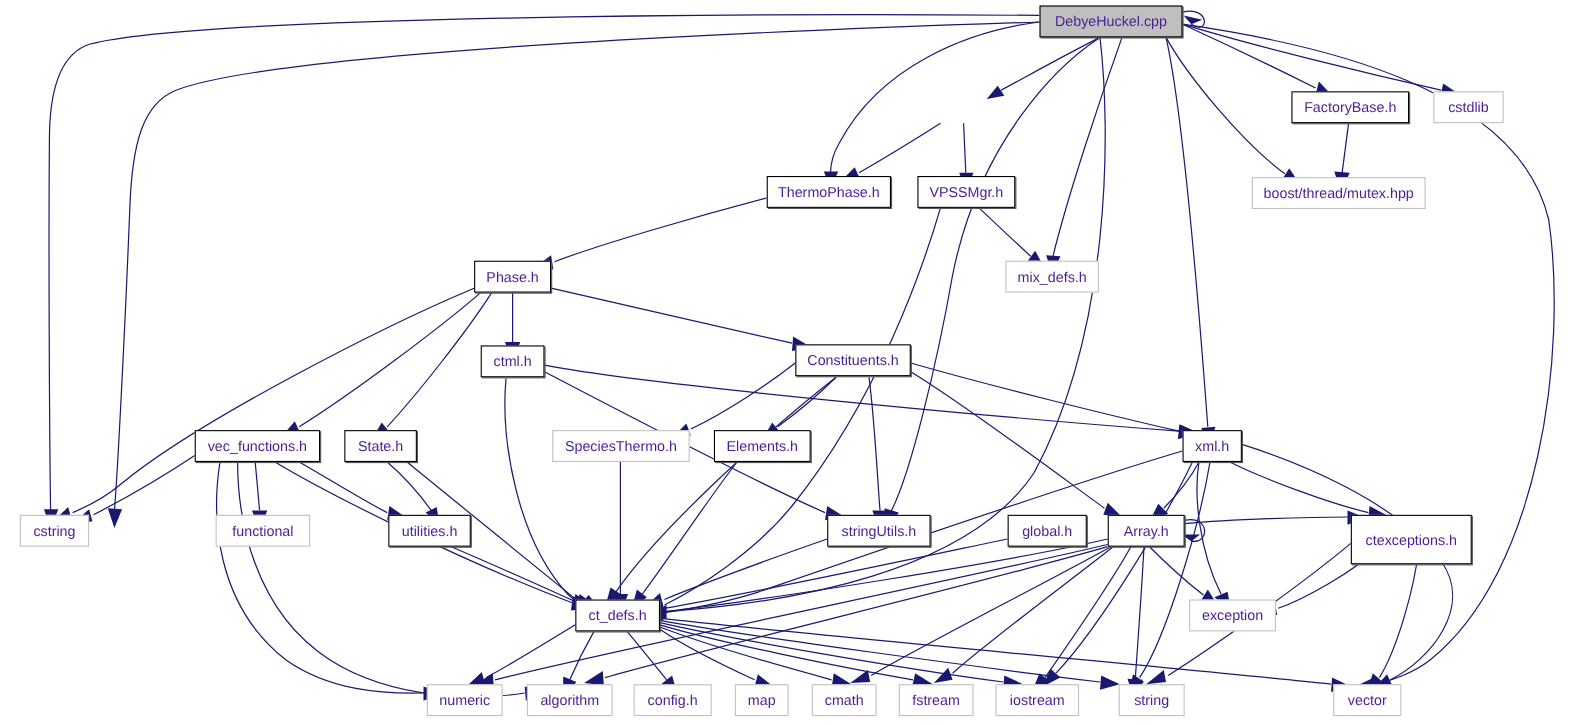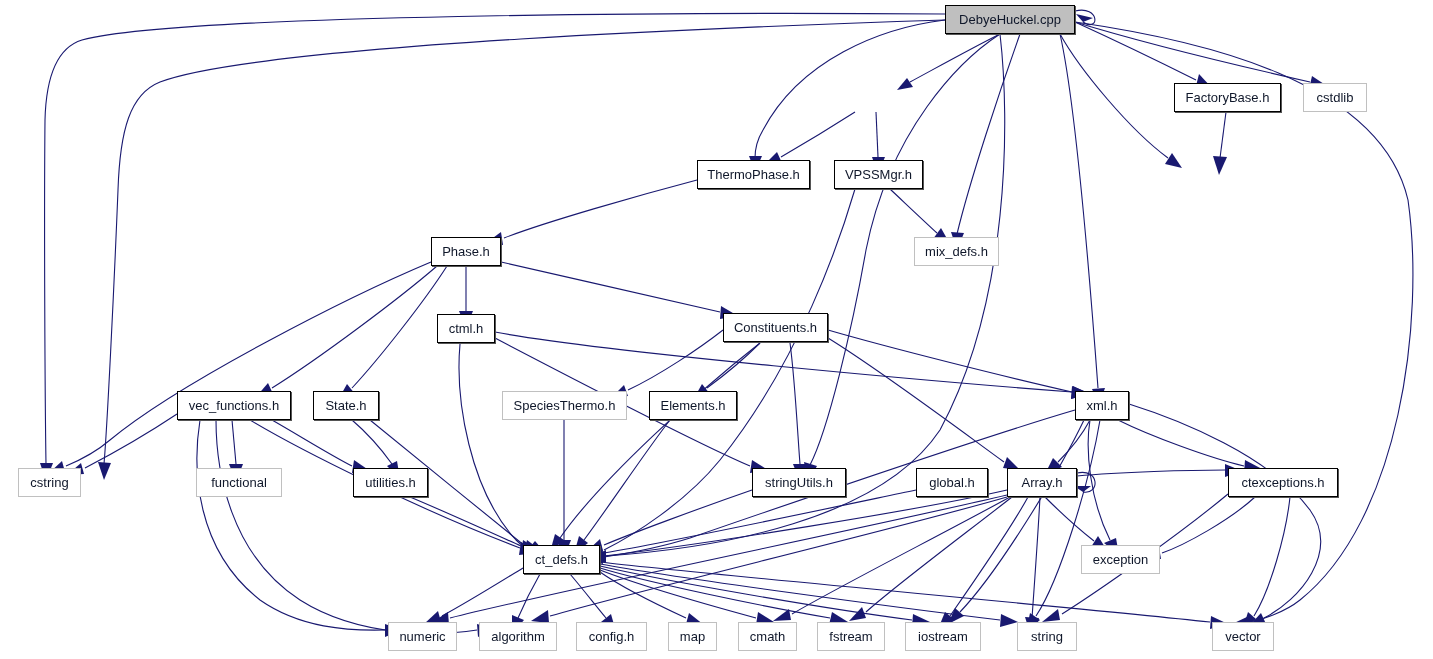--- a/index.html
+++ b/index.html
@@ -1,21 +1,21 @@
 <!DOCTYPE html>
 <html><head>
 <meta charset="utf-8">
 <style>
   html,body{margin:0;padding:0;background:#ffffff;}
   #graph-root{position:relative;width:1433px;height:659px;background:#fff;
     font-family:"Liberation Sans",sans-serif;overflow:hidden;}
   svg#edges{position:absolute;left:0;top:0;width:1433px;height:659px;}
   .node{position:absolute;box-sizing:border-box;display:flex;align-items:center;
         justify-content:center;background:#ffffff;white-space:nowrap;}
-  .node .lbl{font-size:13px;color:#0f172a;line-height:1;}
+  .node .lbl{font-size:13px;color:#4c1d95;line-height:1;}
   
   .node.hdr{border:1px solid #000;box-shadow:1px 1px 0 0 #555;}
   
   .node.sys{border:1px solid #c0c0c0;}
   
   .node.root{border:1px solid #000;background:#bfbfbf;box-shadow:1px 1px 0 0 #555;}
   .edge{fill:none;stroke:#191970;stroke-width:1.1;}
   .ahead{fill:#191970;stroke:none;}
 </style>
 </head>
@@ -259,20 +259,23 @@
     </div>
     <div class="node sys" style="left: 1303px; top: 83px; width: 64px; height: 29px;">
       <span class="lbl">cstdlib</span>
     </div>
     <div class="node hdr" style="left: 697px; top: 160px; width: 113px; height: 29px;">
       <span class="lbl">ThermoPhase.h</span>
     </div>
     <div class="node hdr" style="left: 834px; top: 160px; width: 89px; height: 29px;">
       <span class="lbl">VPSSMgr.h</span>
     </div>
+    <div class="node sys" style="left: 1138px; top: 161px; width: 158px; height: 29px;">
+      <span class="lbl">boost/thread/mutex.hpp</span>
+    </div>
     <div class="node hdr" style="left: 431px; top: 237px; width: 70px; height: 29px;">
       <span class="lbl">Phase.h</span>
     </div>
     <div class="node sys" style="left: 914px; top: 237px; width: 85px; height: 29px;">
       <span class="lbl">mix_defs.h</span>
     </div>
     <div class="node hdr" style="left: 437px; top: 314px; width: 58px; height: 29px;">
       <span class="lbl">ctml.h</span>
     </div>
     <div class="node hdr" style="left: 723px; top: 313px; width: 105px; height: 29px;">
@@ -304,21 +307,21 @@
     </div>
     <div class="node hdr" style="left: 752px; top: 468px; width: 94px; height: 29px;">
       <span class="lbl">stringUtils.h</span>
     </div>
     <div class="node hdr" style="left: 916px; top: 468px; width: 72px; height: 29px;">
       <span class="lbl">global.h</span>
     </div>
     <div class="node hdr" style="left: 1007px; top: 468px; width: 70px; height: 29px;">
       <span class="lbl">Array.h</span>
     </div>
-    <div class="node hdr" style="left: 1228px; top: 468px; width: 110px; height: 29px;">
+    <div class="node hdr" style="left: 1228px; top: 468px; width: 110px; height: 45px;">
       <span class="lbl">ctexceptions.h</span>
     </div>
     <div class="node hdr" style="left: 523px; top: 545px; width: 77px; height: 29px;">
       <span class="lbl">ct_defs.h</span>
     </div>
     <div class="node sys" style="left: 1081px; top: 545px; width: 79px; height: 29px;">
       <span class="lbl">exception</span>
     </div>
     <div class="node sys" style="left: 388px; top: 622px; width: 69px; height: 29px;">
       <span class="lbl">numeric</span>

